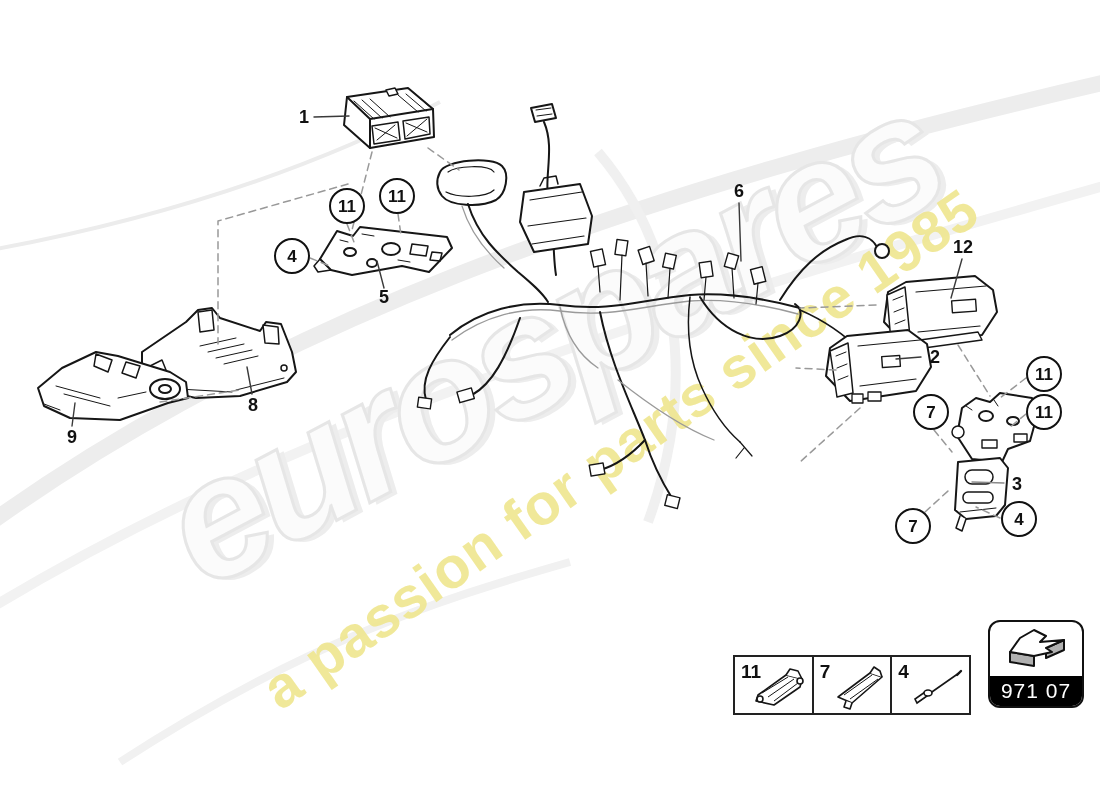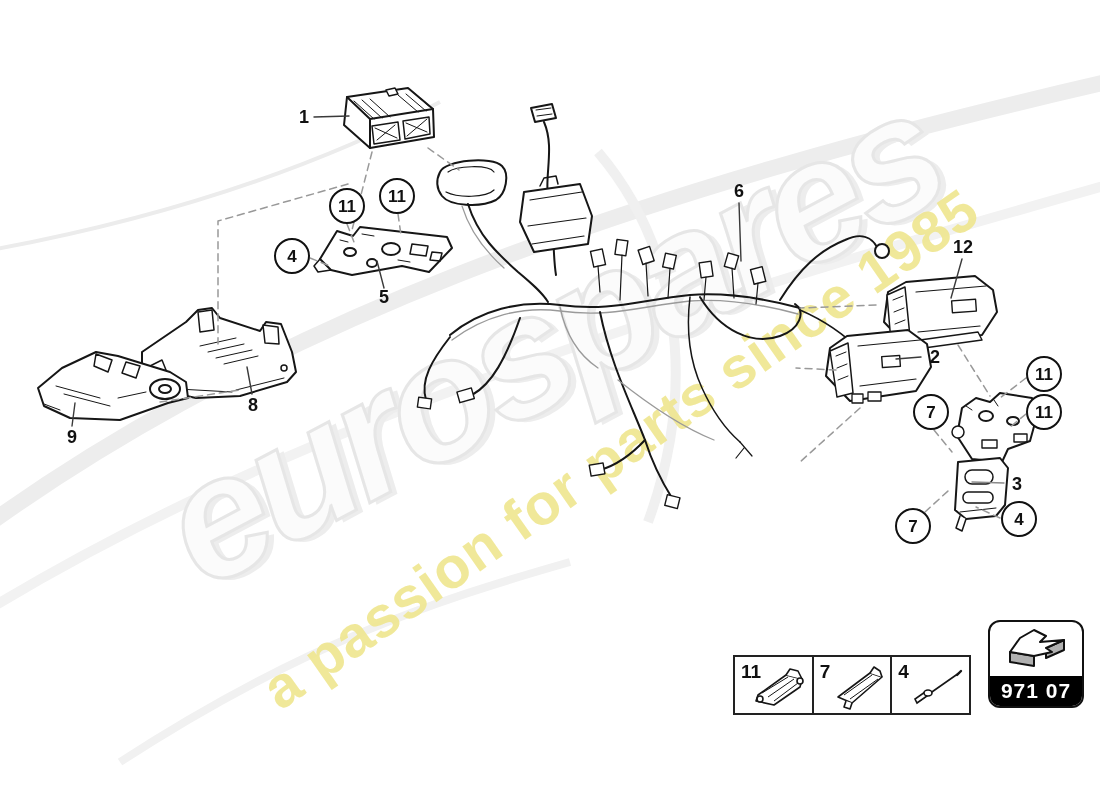--- a/index.html
+++ b/index.html
@@ -30,21 +30,21 @@
           border:2px solid #222;display:flex;background:#fff;box-sizing:border-box;}
   .legend .cell{flex:1;position:relative;border-right:2px solid #222;}
   .legend .cell:last-child{border-right:none;}
   .legend .num{position:absolute;left:6px;top:4px;font-weight:bold;font-size:19px;color:#111;}
   .legend svg{position:absolute;right:2px;top:6px;}
   
   .badge{position:absolute;left:988px;top:620px;width:96px;height:88px;
          border:2.5px solid #111;border-radius:12px;background:#fff;overflow:hidden;
          box-sizing:border-box;}
   .badge .icon-area{height:54px;display:flex;align-items:center;justify-content:center;}
-  .badge .code-band{height:30px;background:#000;color:#fff;font-weight:bold;font-size:21px;
+  .badge .code-band{height:30px;background:#000;color:#fff;font-weight:normal;font-size:21px;
          display:flex;align-items:center;justify-content:center;letter-spacing:1px;}
 </style>
 </head>
 <body>
 
 <div class="canvas">
 
   <svg class="layer" viewBox="0 0 1100 800">
     <path d="M-60,560 C240,330 620,190 1160,70" stroke="#ededed" stroke-width="16" fill="none"></path>
     <path d="M-60,640 C280,420 700,300 1160,170" stroke="#f2f2f2" stroke-width="10" fill="none"></path>

